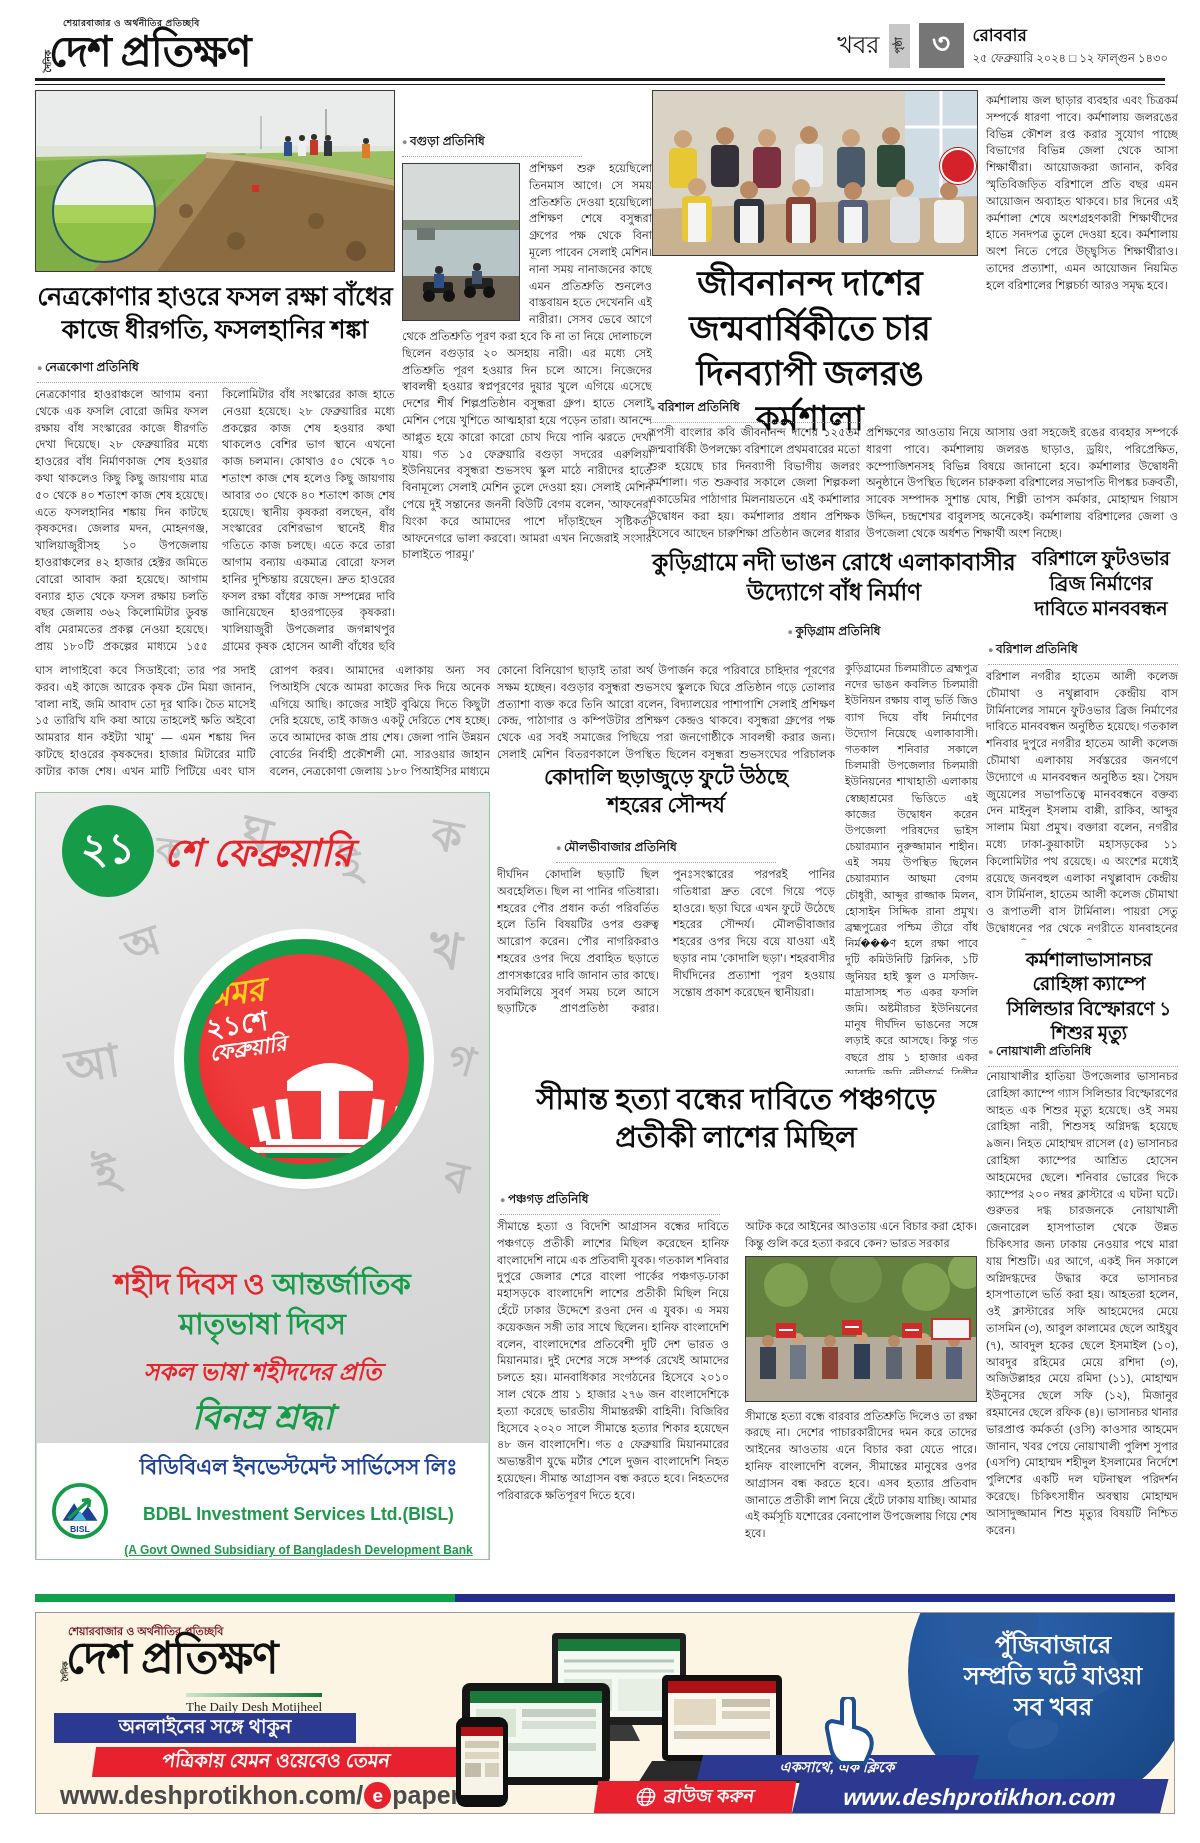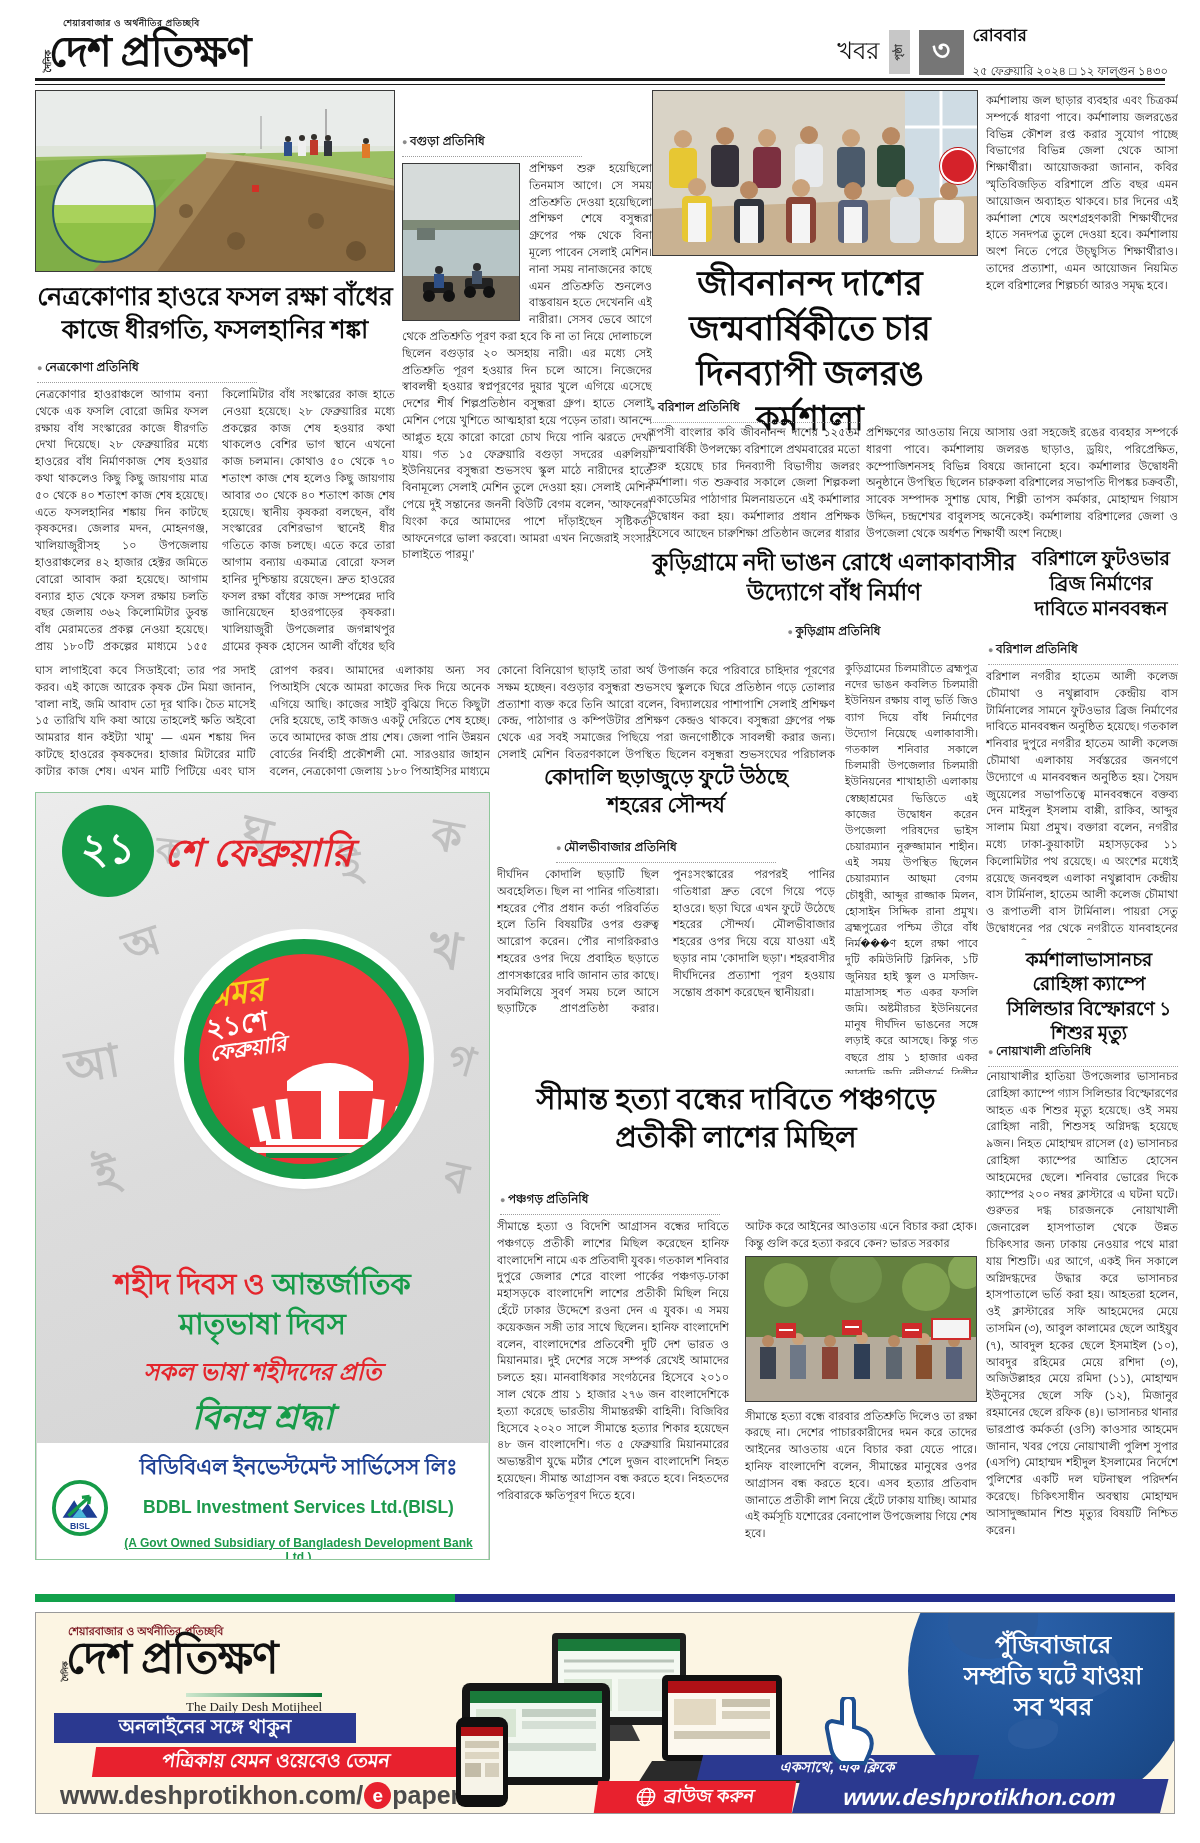--- a/index.html
+++ b/index.html
@@ -16,21 +16,21 @@
   .brand-tagline{font-size:9px; font-weight:700; color:#222; margin-left:28px; letter-spacing:.5px;}
   .brand-row{display:flex; align-items:flex-end;}
   .daily-vert{display:inline-block; transform:rotate(-90deg) translateY(6px); font-size:9px; font-weight:700; width:14px;}
   .brand-title{font-size:42px; font-weight:900; letter-spacing:-1px; line-height:1; font-family:"Liberation Serif", serif;}
   #masthead-right{right:32px; top:22px; display:flex; align-items:center; gap:9px;}
   .section-name{font-size:24px; font-weight:400;}
   .page-label-box{width:21px; height:44px; background:#c7c7c7; display:flex; align-items:center; justify-content:center;}
   .page-label-box span{transform:rotate(-90deg); font-size:10px; font-weight:700; white-space:nowrap; color:#333;}
   .page-num-box{width:45px; height:45px; background:#767676; color:#fff; font-size:28px; font-weight:800; display:flex; align-items:center; justify-content:center;}
   .date-block .day{font-size:17px; font-weight:800;}
-  .date-block .date-line{font-size:11.5px; color:#222; margin-top:13px;}
+  .date-block .date-line{font-size:11.5px; color:#222; margin-top:0;}
   #top-rule{left:35px; top:78px; width:1130px; height:7px; border-top:3.5px solid #1a1a1a; border-bottom:1px solid #1a1a1a;}
 
   
   .headline{font-weight:800; color:#0c0c0c; text-align:center; line-height:1.32; font-family:"Liberation Serif", serif;}
   .byline{font-size:12px; font-weight:700; color:#1a1a1a; padding-bottom:4px; border-bottom:1px dotted #9d9d9d;}
   .byline::before{content:"● "; color:#8b8b8b; font-size:9px;}
   .byline.center{text-align:center;}
   .body-text{font-size:11.2px; line-height:1.5; text-align:justify; color:#161616; overflow:hidden;}
   .cols2{column-count:2; column-gap:14px;}
   figure{border:1px solid #3a3a3a; overflow:hidden; background:#eee;}
@@ -118,21 +118,21 @@
   .ad1-line{position:absolute; width:100%; text-align:center; font-weight:900; font-family:"Liberation Serif", serif;}
   #ad1-line1{top:468px; font-size:29px;}
   #ad1-line1 .red{color:var(--accent-red);text-align:right;} #ad1-line1 .green{color:var(--accent-green);}
   #ad1-line2{top:508px; font-size:29px; color:var(--accent-green);}
   #ad1-trib1{top:560px; font-size:24px; color:var(--accent-red); font-style:italic;}
   #ad1-trib2{top:598px; font-size:34px; color:var(--accent-green); font-style:italic;}
   #ad1-bdbl{position:absolute; left:1px; bottom:0; width:451px; height:116px; background:#fff; padding:8px 10px 6px 14px;}
   .bdbl-row{display:flex; align-items:center; gap:10px;}
   .bdbl-names{flex:1; text-align:center;}
   .bdbl-bn{font-size:21px; font-weight:900; color:var(--brand-blue); font-family:"Liberation Serif", serif;}
-  .bdbl-en{font-size:17.5px; font-weight:700; color:#1d9a4c; margin-top:11px;}
+  .bdbl-en{font-size:17.5px; font-weight:700; color:#1d9a4c; margin-top:18px;}
   .bdbl-sub{font-size:12px; font-weight:700; color:#1d9a4c; text-decoration:underline; margin-top:18px;}
   .bdbl-addr{font-size:11px; color:#222; text-align:center; margin-top:22px;}
   .bdbl-phone{font-size:11px; color:#222; text-align:center; margin-top:1px;}
 
   
   #rule-green{left:35px; top:1594px; width:420px; height:8px; background:#12a14b;}
   #rule-blue{left:455px; top:1594px; width:720px; height:8px; background:#232e8c;}
   #ad2{left:35px; top:1612px; width:1140px; height:202px; background:var(--cream); border:1px solid #9a9a9a; overflow:hidden;}
   #ad2 .abs{position:absolute;}
   #ep-tagline{left:32px; top:10px; font-size:11px; font-weight:800; color:#7a1620;}

